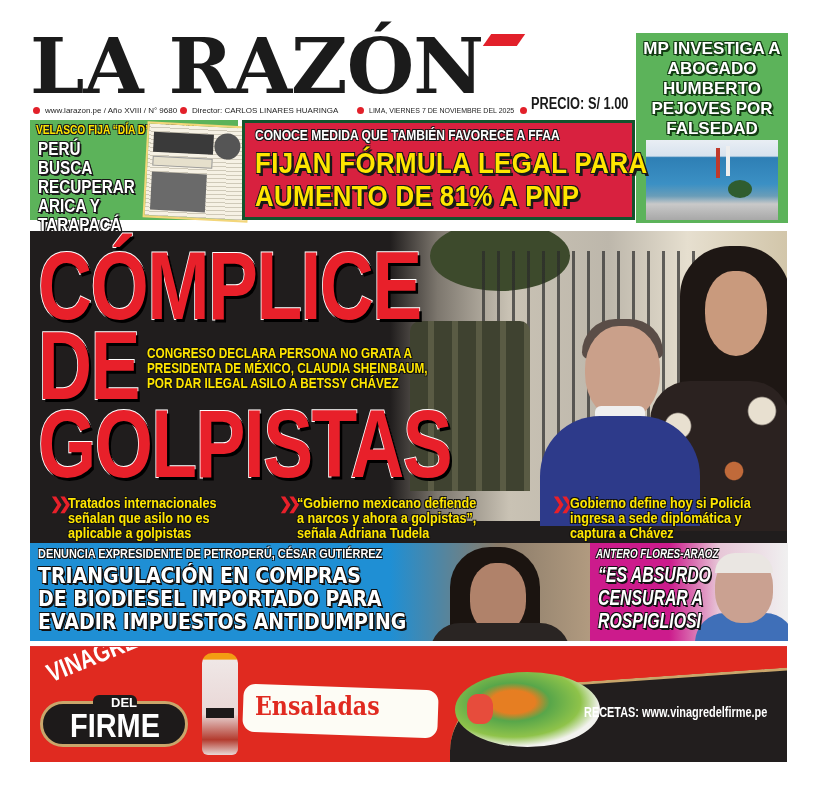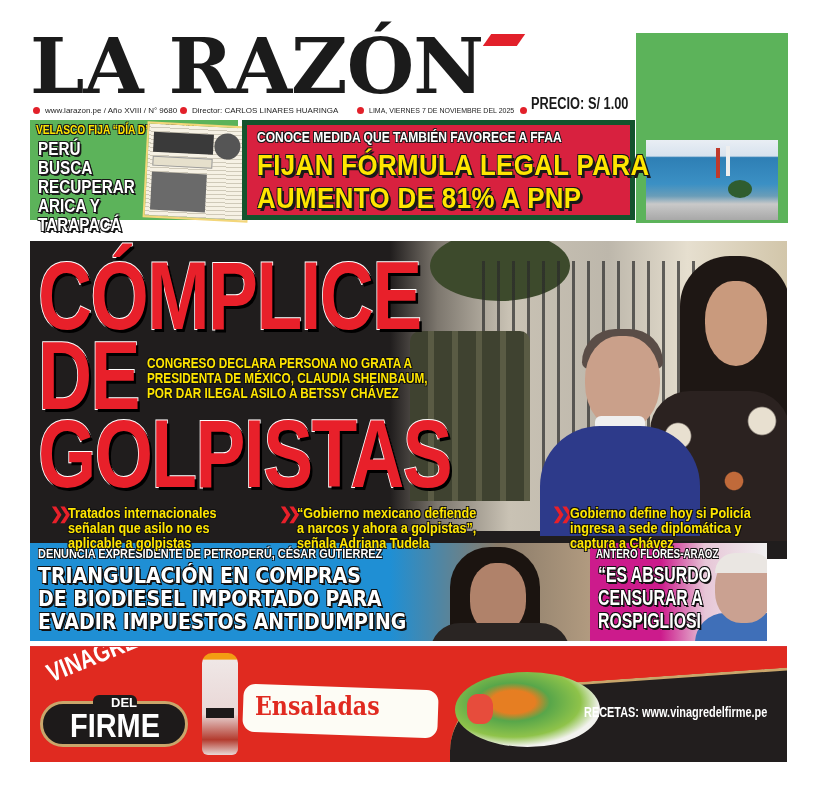--- a/index.html
+++ b/index.html
@@ -55,34 +55,34 @@
     position:absolute; left: 115px; top: 4px; width: 105px; height: 96px;
     background: repeating-linear-gradient(180deg, #f6f1e4 0px, #f6f1e4 3px, #cfc9b8 3px, #cfc9b8 4px);
     border: 2px solid #f3d67a; transform: rotate(3deg);
   }
   #velasco-clip .img1 { position:absolute; left:5px; top:8px; width:60px; height:20px; background:#3a3a3a; }
   #velasco-clip .img2 { position:absolute; left:66px; top:6px; width:26px; height:26px; border-radius:50%; background:#555; }
   #velasco-clip .hl { position:absolute; left:5px; top:32px; width:60px; height:10px; background:#e6e0cc; border:1px solid #999; }
   #velasco-clip .img3 { position:absolute; left:5px; top:48px; width:55px; height:38px; background:#6a6a6a; }
 
   
-  #pnp-box { left: 242px; top: 120px; width: 393px; height: 100px; background: #d8213f; border: 5px solid #14532d; }
+  #pnp-box { left: 242px; top: 120px; width: 393px; height: 100px; background: #d8213f; border: 3px solid #14532d; }
   #pnp-kicker {
     position:absolute; left: 10px; top: 4px; font-size: 14px; font-weight: 900; color: #fff; white-space: nowrap;
     text-shadow: -1px -1px 0 #1a1a1a, 1px -1px 0 #1a1a1a, -1px 1px 0 #1a1a1a, 1px 1px 0 #1a1a1a;
     transform: scaleX(0.86); transform-origin: left;
   }
   .pnp-line {
     position:absolute; left: 10px; font-size: 30px; line-height: 32px; font-weight: 900; color: #ffe600; white-space: nowrap;
     text-shadow: -1px -1px 0 #1a1a1a, 1px -1px 0 #1a1a1a, -1px 1px 0 #1a1a1a, 1px 1px 0 #1a1a1a, 3px 3px 0 #1a1a1a;
     transform: scaleX(0.86); transform-origin: left; letter-spacing: 0.5px;
   }
 
   
-  #main { left: 30px; top: 241px; width: 757px; height: 318px; background: #201d1d; overflow: hidden; }
+  #main { left: 30px; top: 231px; width: 757px; height: 318px; background: #201d1d; overflow: hidden; }
   #main-photo {
     position:absolute; left: 360px; top: 0; width: 397px; height: 290px;
     background: linear-gradient(90deg, #201d1d 0%, #7d776e 12%, #c9c2b4 30%, #bdb7ab 55%, #e6dfcf 75%, #d2c6aa 100%);
   }
   #main-photo .fence { position:absolute; left: 80px; top: 20px; width: 230px; height: 240px;
     background: repeating-linear-gradient(90deg, transparent 0px, transparent 12px, #2a2a2a 12px, #2a2a2a 15px); opacity: 0.7; }
   #main-photo .tree { position:absolute; left: 40px; top: -10px; width: 140px; height: 70px; border-radius: 50%; background:#3d4a2c; }
   #main-photo .soldiers { position:absolute; left: 20px; top: 90px; width: 120px; height: 170px;
     background: repeating-linear-gradient(90deg, #3f4230 0px, #3f4230 18px, #5a5b44 18px, #5a5b44 24px); border-radius: 10px 10px 0 0; }
   #main-photo .woman1-body { position:absolute; left: 150px; top: 185px; width: 160px; height: 110px; background: #2d3a8a; border-radius: 60px 60px 0 0; }
@@ -126,22 +126,22 @@
     text-shadow: -1px -1px 0 #111, 1px -1px 0 #111, -1px 1px 0 #111, 1px 1px 0 #111;
     transform: scaleX(0.84); transform-origin: left;
   }
   .bio-line {
     position:absolute; left: 8px; font-family: "DejaVu Sans", sans-serif; font-size: 22px; line-height: 22px; font-weight: 900; color: #fff; white-space: nowrap;
     text-shadow: -1px -1px 0 #111, 1px -1px 0 #111, -1px 1px 0 #111, 1px 1px 0 #111, 2px 2px 0 #111;
     transform: scaleX(0.86); transform-origin: left;
   }
 
   
-  #antero-box { left: 590px; top: 543px; width: 177px; height: 98px;
-    background: linear-gradient(90deg, #cc1b8c 0%, #cc1b8c 40%, #e7c6d7 65%, #f0f0f0 100%); overflow:hidden; }
+  #antero-box { left: 590px; top: 543px; width: 198px; height: 98px;
+    background: linear-gradient(90deg, #cc1b8c 0%, #cc1b8c 40%, #e7c6d7 65%, #f0f0f0 100%); overflow:hidden;font-style:italic; }
   #antero-face { position:absolute; left: 125px; top: 12px; width: 58px; height: 68px; background: #caa191; border-radius: 45%; }
   #antero-hair { position:absolute; left: 125px; top: 10px; width: 58px; height: 20px; background: #eae6e2; border-radius: 30px 30px 0 0; }
   #antero-suit { position:absolute; left: 105px; top: 70px; width: 100px; height: 40px; background: #3f6fb8; border-radius: 30px 30px 0 0; }
   #antero-kicker {
     position:absolute; left: 6px; top: 4px; font-size: 12px; font-weight: 900; color: #fff; white-space: nowrap;
     text-shadow: -1px -1px 0 #111, 1px -1px 0 #111, -1px 1px 0 #111, 1px 1px 0 #111;
     transform: scaleX(0.82); transform-origin: left;
   }
   #antero-title {
     position:absolute; left: 8px; top: 20px; font-size: 22px; line-height: 23px; font-weight: 900; color: #fff; white-space: nowrap;
@@ -184,20 +184,21 @@
 <div class="abs meta-row" style="left:357px; font-size:7px;">
   <span class="dot"></span>
   <span>LIMA, VIERNES 7 DE NOVIEMBRE DEL 2025</span>
 </div>
 <div class="abs meta-row" style="left:520px;">
   <span class="dot"></span>
 </div>
 <div class="abs" id="price">PRECIO: S/ 1.00</div>
 
 <div class="abs" id="mp-box">
+  <div id="mp-title">MP INVESTIGA A ABOGADO HUMBERTO PEJOVES POR FALSEDAD</div>
   <div id="mp-photo">
     <div class="flag1"></div>
     <div class="flag2"></div>
     <div class="tree"></div>
   </div>
 </div>
 
 <div class="abs" id="velasco-box">
   <div id="velasco-kicker">VELASCO FIJA “DÍA D” (CAP. 12)</div>
   <div id="velasco-title">

